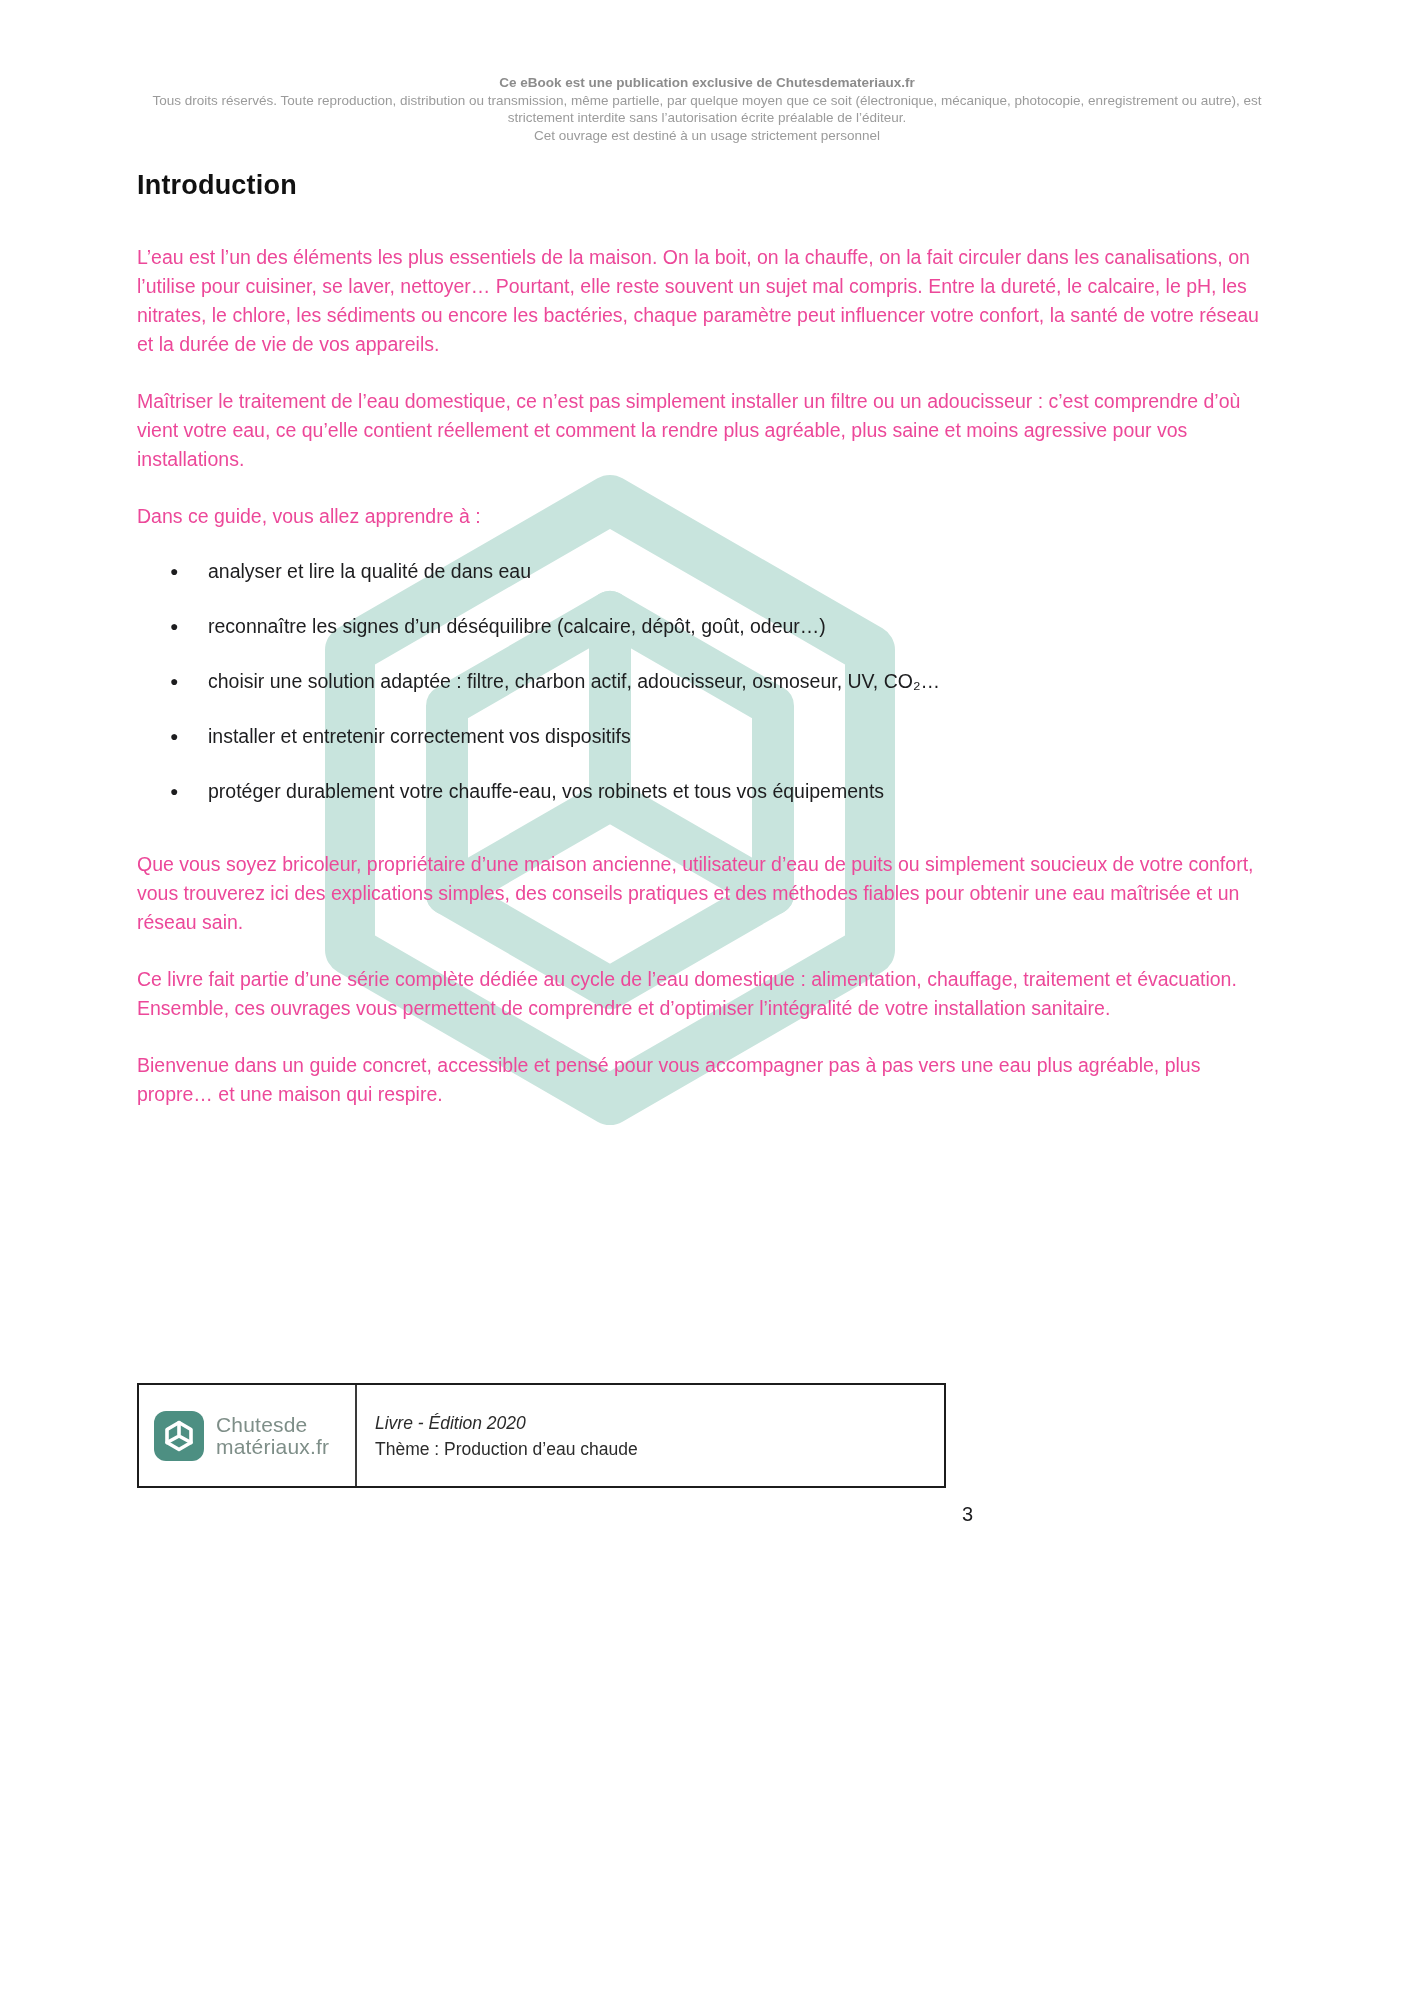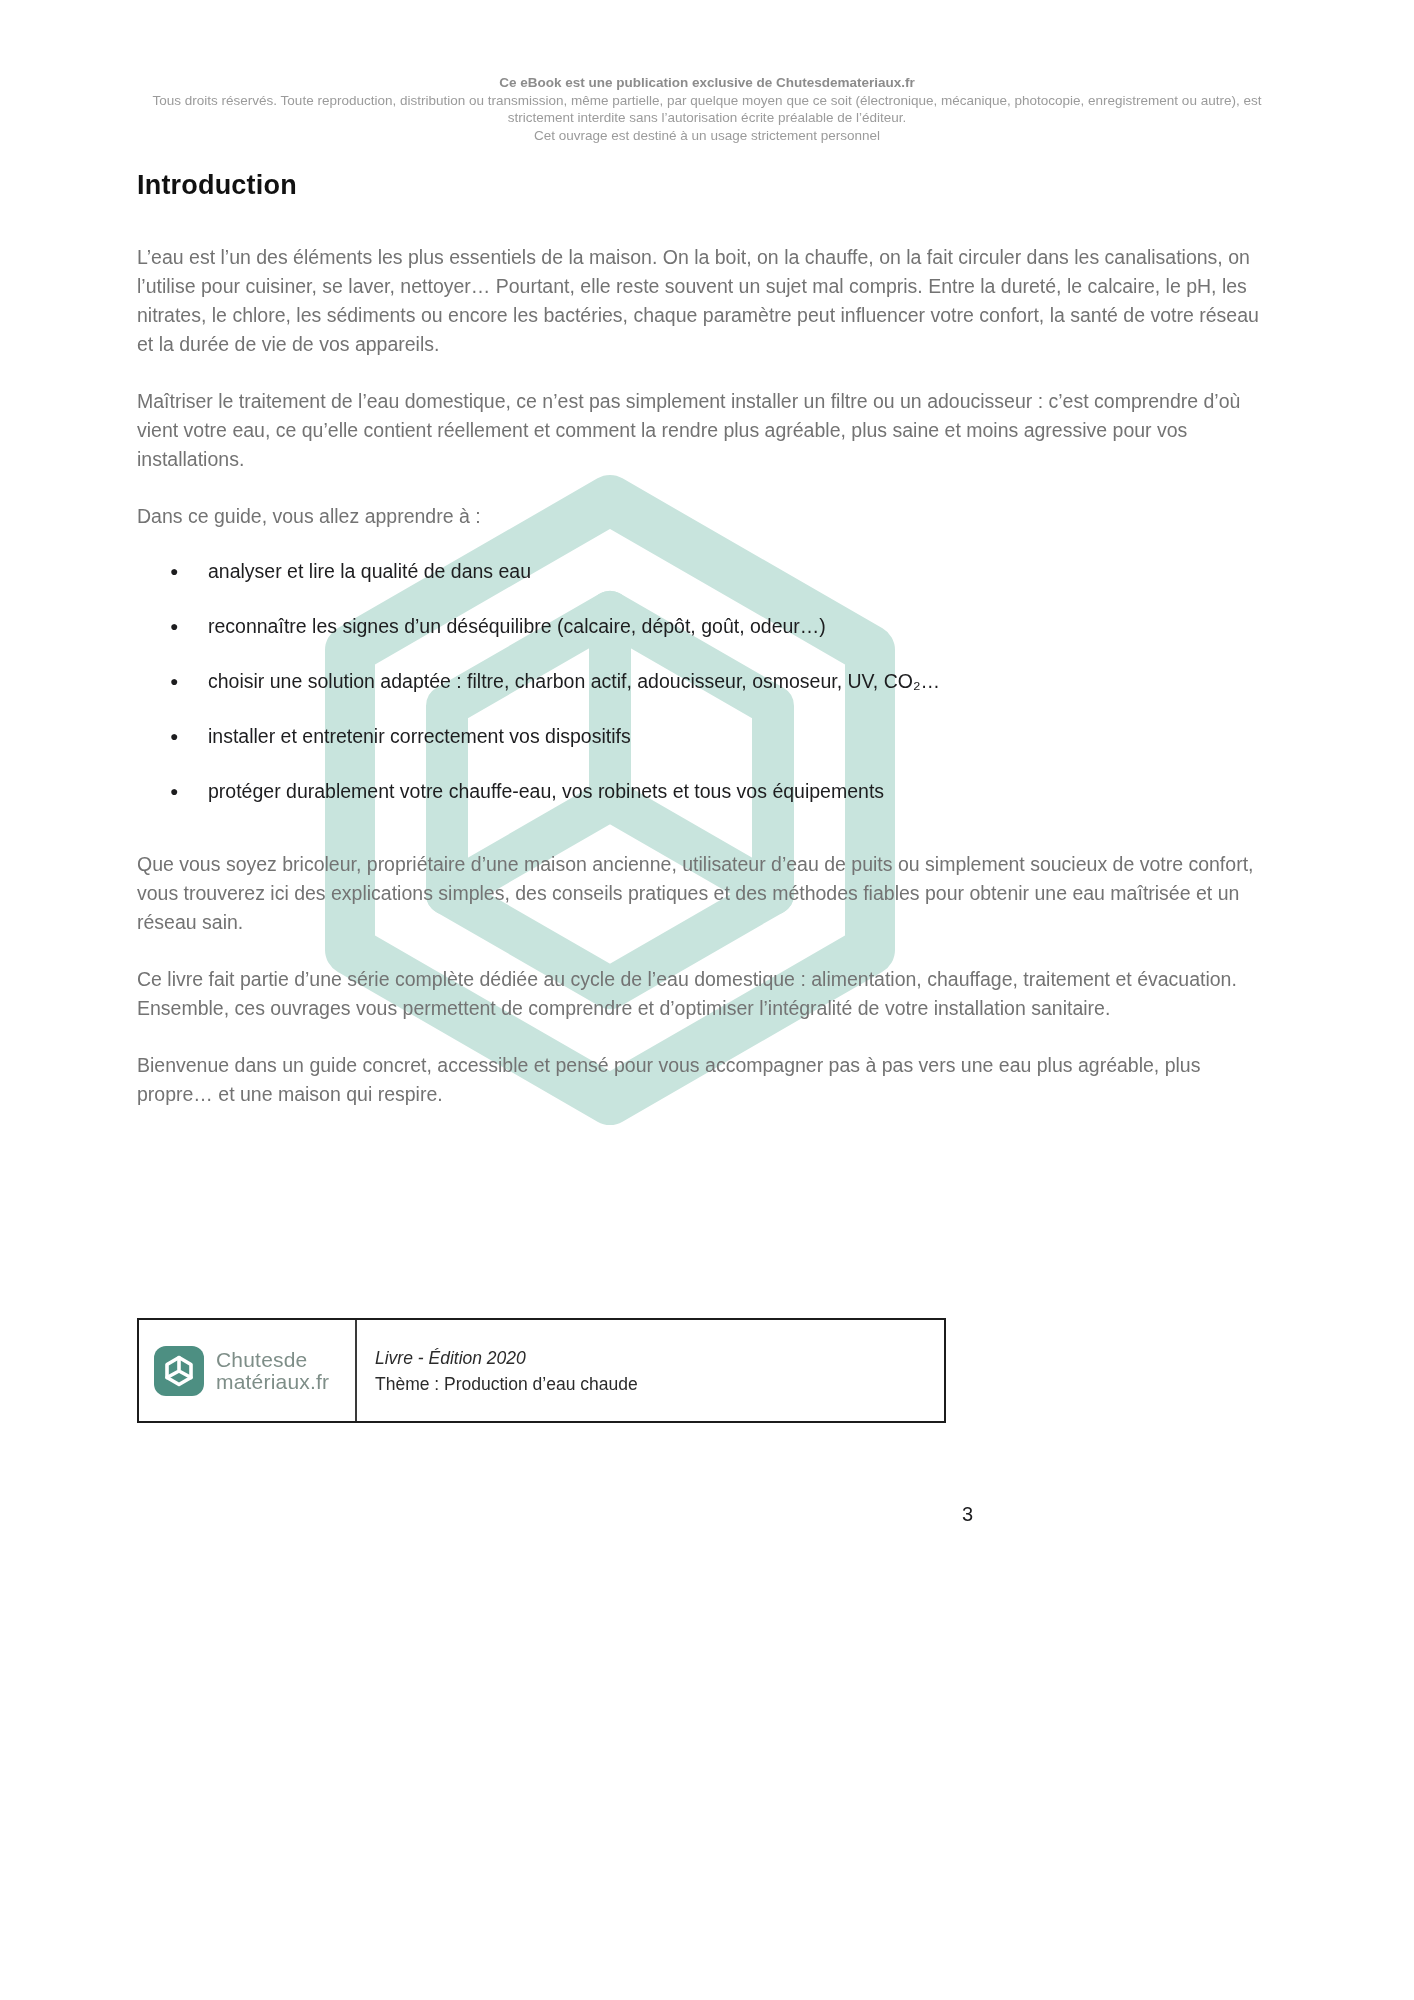--- a/index.html
+++ b/index.html
@@ -41,21 +41,21 @@
     margin-top:26px;
     font-size:27px;
     font-weight:bold;
     color:#111111;
     letter-spacing:0.2px;
   }
   .para {
     margin-top:28px;
     font-size:19.5px;
     line-height:29px;
-    color:#737373;
+    color:#ec4899;
   }
   .para.first { margin-top:42px; }
   .para.after-list { margin-top:44px; }
   .bullet-list {
     margin-top:26px;
     list-style:none;
   }
   .bullet-item {
     display:flex;
     align-items:flex-start;
@@ -68,21 +68,21 @@
     width:14px;
     margin-left:33px;
     margin-right:24px;
     font-size:14px;
     line-height:29px;
     color:#1d1d1f;
     flex:0 0 auto;
   }
   .footer-box {
     position:absolute;
-    left:137px; top:1310px;
+    left:137px; top:1375px;
     width:809px; height:105px;
     border:2px solid #1c1c1c;
     background:#ffffff;
     display:flex;
     align-items:stretch;
     z-index:1;
   }
   .brand-cell {
     flex:0 0 216px;
     display:flex;

